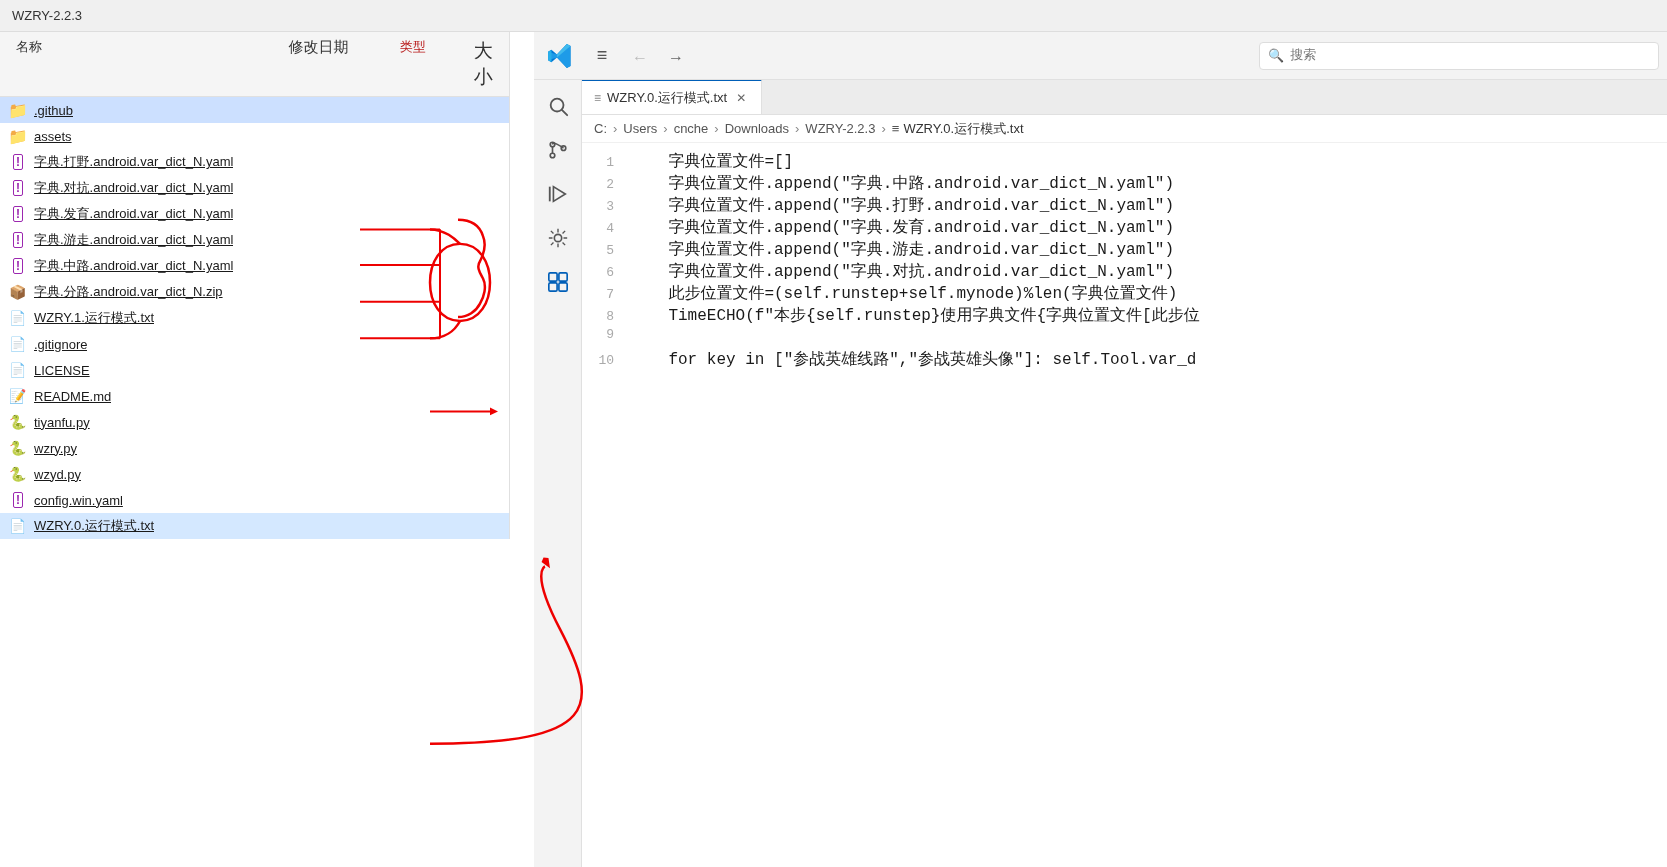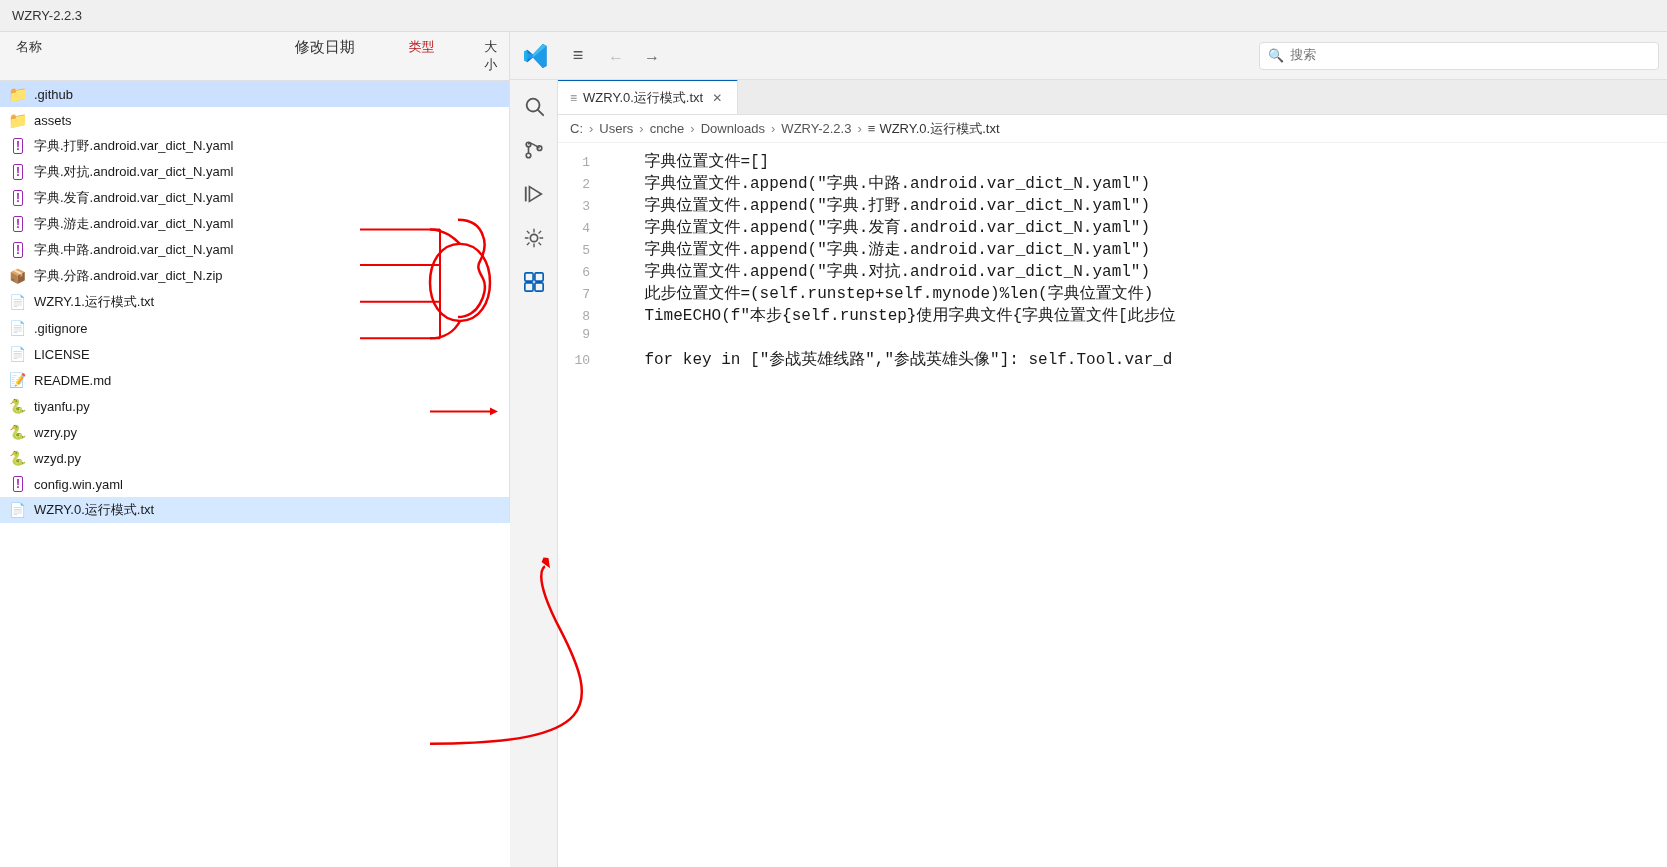--- a/index.html
+++ b/index.html
@@ -62,21 +62,21 @@
       width: 120px;
       font-size: 15px;
       color: #333;
     }
     .col-type {
       width: 80px;
       font-size: 13px;
       color: #b91c1c;
     }
     .col-size {
-      font-size: 13px;
+      font-size: 19px;
       color: #333;
     }
 
     .file-list {
       flex: 1;
       overflow-y: auto;
     }
 
     .file-item {
       display: flex;
@@ -103,20 +103,21 @@
       font-size: 14px;
       flex-shrink: 0;
     }
 
     .file-name {
       font-size: 13px;
       color: #1a1a1a;
       white-space: nowrap;
       overflow: hidden;
       text-overflow: ellipsis;
+      text-decoration: underline;
     }
 
     
     .vscode-panel {
       flex: 1;
       display: flex;
       flex-direction: column;
       background: #fff;
       overflow: hidden;
     }
@@ -327,20 +328,21 @@
       white-space: pre;
       padding-right: 20px;
     }
 
     
     .overlay-container {
       position: relative;
       display: flex;
       flex: 1;
       overflow: hidden;
+      gap: 24px;
     }
 
     .file-explorer-wrapper {
       position: relative;
       width: 510px;
       flex-shrink: 0;
     }
 
     .arrows-svg {
       position: absolute;

